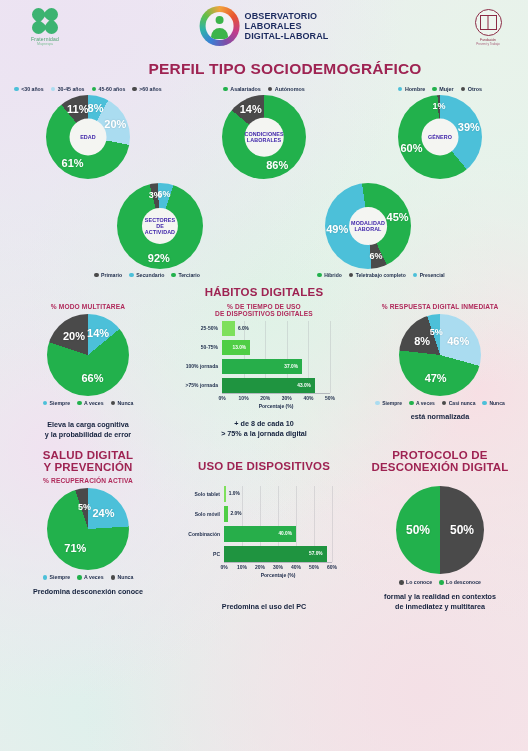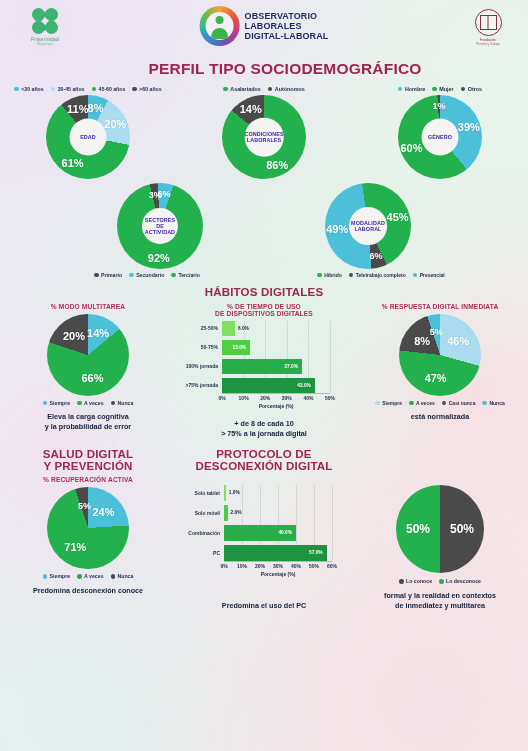--- a/index.html
+++ b/index.html
@@ -347,21 +347,21 @@
           </div>
           <div class="li">
             <span class="dot" style="background: rgb(34, 177, 76);"></span>
             <span class="lb" style="font-size: 5.2px;">A veces</span>
           </div>
           <div class="li">
             <span class="dot" style="background: rgb(74, 74, 74);"></span>
             <span class="lb" style="font-size: 5.2px;">Nunca</span>
           </div>
         </div>
-      <div class="caption" style="margin-top:6px;">
+      <div class="caption" style="margin-top:14px;">
         <div>Eleva la carga cognitiva</div>
         <div>y la probabilidad de error</div>
       </div>
     </div>
 
     <div style="width:176px;">
       <div class="sub-label">
         <div>% DE TIEMPO DE USO</div>
         <div>DE DISPOSITIVOS DIGITALES</div>
       </div>
@@ -441,20 +441,23 @@
       <div class="caption" style="margin-top:6px;">
         <div>está normalizada</div>
       </div>
     </div>
   </div>
 
   <div style="display:flex; margin-top:10px;">
     <div style="width:176px;" class="section-title title-sub">
       <div>SALUD DIGITAL</div>
       <div>Y PREVENCIÓN</div>
+    </div>
+    <div style="width:176px;" class="section-title title-sub">
+      <div style="margin-top:11px;">USO DE DISPOSITIVOS</div>
     </div>
     <div style="width:176px;" class="section-title title-sub">
       <div>PROTOCOLO DE</div>
       <div>DESCONEXIÓN DIGITAL</div>
     </div>
   </div>
 
   <div style="display:flex; margin-top:4px;">
 
     <div style="width:176px;">

